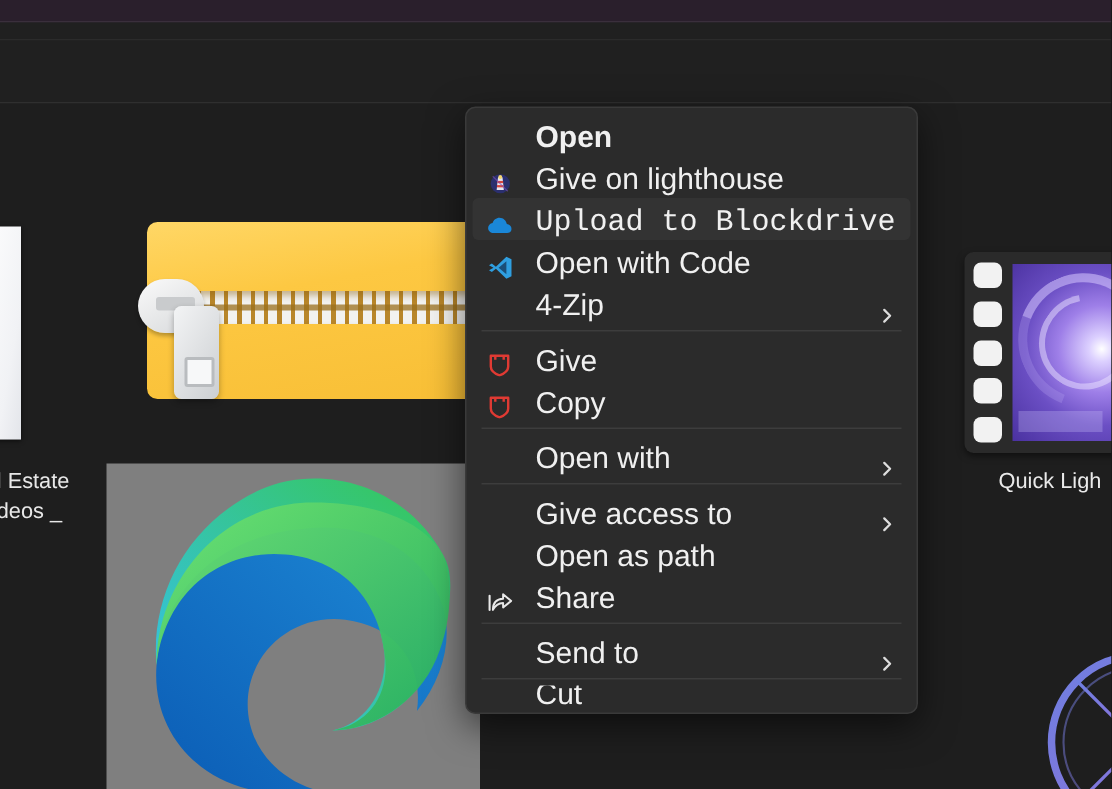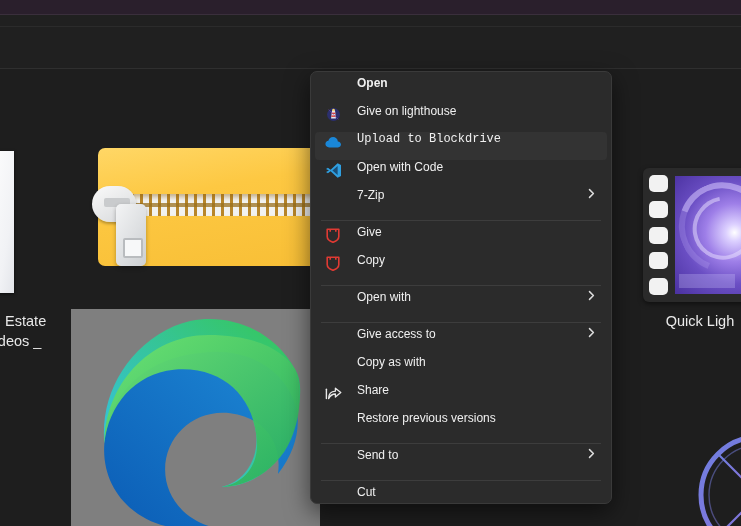--- a/index.html
+++ b/index.html
@@ -255,26 +255,26 @@
     border: 1px solid #3a3a3a;
     border-radius: 7px;
     box-shadow: 0 8px 24px rgba(0,0,0,.55);
     padding: 4px 0 0 0;
     overflow: hidden;
   }
 
   .mi {
     position: relative;
     display: flex;
-    align-items: flex-start;
+    align-items: flex-end;
     height: 28px;
     margin: 0 4px;
     border-radius: 4px;
     color: #f0f0f0;
-    font-size: 12px;
+    font-size: 20px;
     cursor: default;
     user-select: none;
   }
   .mi.highlight { background: #333333; font-family: Liberation Mono, monospace; }
   .mi.bold .mi-label { font-weight: bold; }
 
   .mi-icon {
     position: absolute;
     left: 8px;
     width: 20px; height: 20px;
@@ -438,21 +438,21 @@
       <span class="mi-icon">
         <svg width="17" height="17" viewBox="0 0 17 17">
           <path d="M12.6 1.2 L16 2.9 v11.2 l-3.4 1.7 L5.6 9.2 2.9 11.3 1 10.1 4 8.5 1 6.9 2.9 5.7 5.6 7.8 Z" fill="#2f9fe0"></path>
           <path d="M12.6 4.1 v8.8 L7.4 8.5 Z" fill="#1b4f78"></path>
         </svg>
       </span>
       <span class="mi-label">Open with Code</span>
     </div>
 
     <div class="mi">
-      <span class="mi-label">7-Zip</span>
+      <span class="mi-label">4-Zip</span>
       <span class="mi-arrow">
         <svg width="11" height="11" viewBox="0 0 11 11">
           <path d="M3.5 1.6 L7.4 5.5 L3.5 9.4" fill="none" stroke="#dcdcdc" stroke-width="1.5" stroke-linecap="round" stroke-linejoin="round"></path>
         </svg>
       </span>
     </div>
 
     <div class="sep"></div>
 
     <div class="mi">
@@ -491,37 +491,34 @@
     <div class="mi">
       <span class="mi-label">Give access to</span>
       <span class="mi-arrow">
         <svg width="11" height="11" viewBox="0 0 11 11">
           <path d="M3.5 1.6 L7.4 5.5 L3.5 9.4" fill="none" stroke="#dcdcdc" stroke-width="1.5" stroke-linecap="round" stroke-linejoin="round"></path>
         </svg>
       </span>
     </div>
 
     <div class="mi">
-      <span class="mi-label">Copy as with</span>
+      <span class="mi-label">Open as path</span>
     </div>
 
     <div class="mi">
       <span class="mi-icon">
         <svg width="17" height="15" viewBox="0 0 17 15">
           <path d="M1.4 3.2 v9.4" stroke="#e8e8e8" stroke-width="1.4" fill="none" stroke-linecap="round"></path>
           <path d="M3.6 12.6 C3.6 7.4 6.6 5.4 10.4 5.2 V2.2 L15.8 6.6 L10.4 11 V8
                    C7.3 8.1 5.2 9.4 3.6 12.6 Z" fill="none" stroke="#e8e8e8" stroke-width="1.3" stroke-linejoin="round"></path>
         </svg>
       </span>
       <span class="mi-label">Share</span>
     </div>
 
-    <div class="mi">
-      <span class="mi-label">Restore previous versions</span>
-    </div>
 
     <div class="sep"></div>
 
     <div class="mi">
       <span class="mi-label">Send to</span>
       <span class="mi-arrow">
         <svg width="11" height="11" viewBox="0 0 11 11">
           <path d="M3.5 1.6 L7.4 5.5 L3.5 9.4" fill="none" stroke="#dcdcdc" stroke-width="1.5" stroke-linecap="round" stroke-linejoin="round"></path>
         </svg>
       </span>

